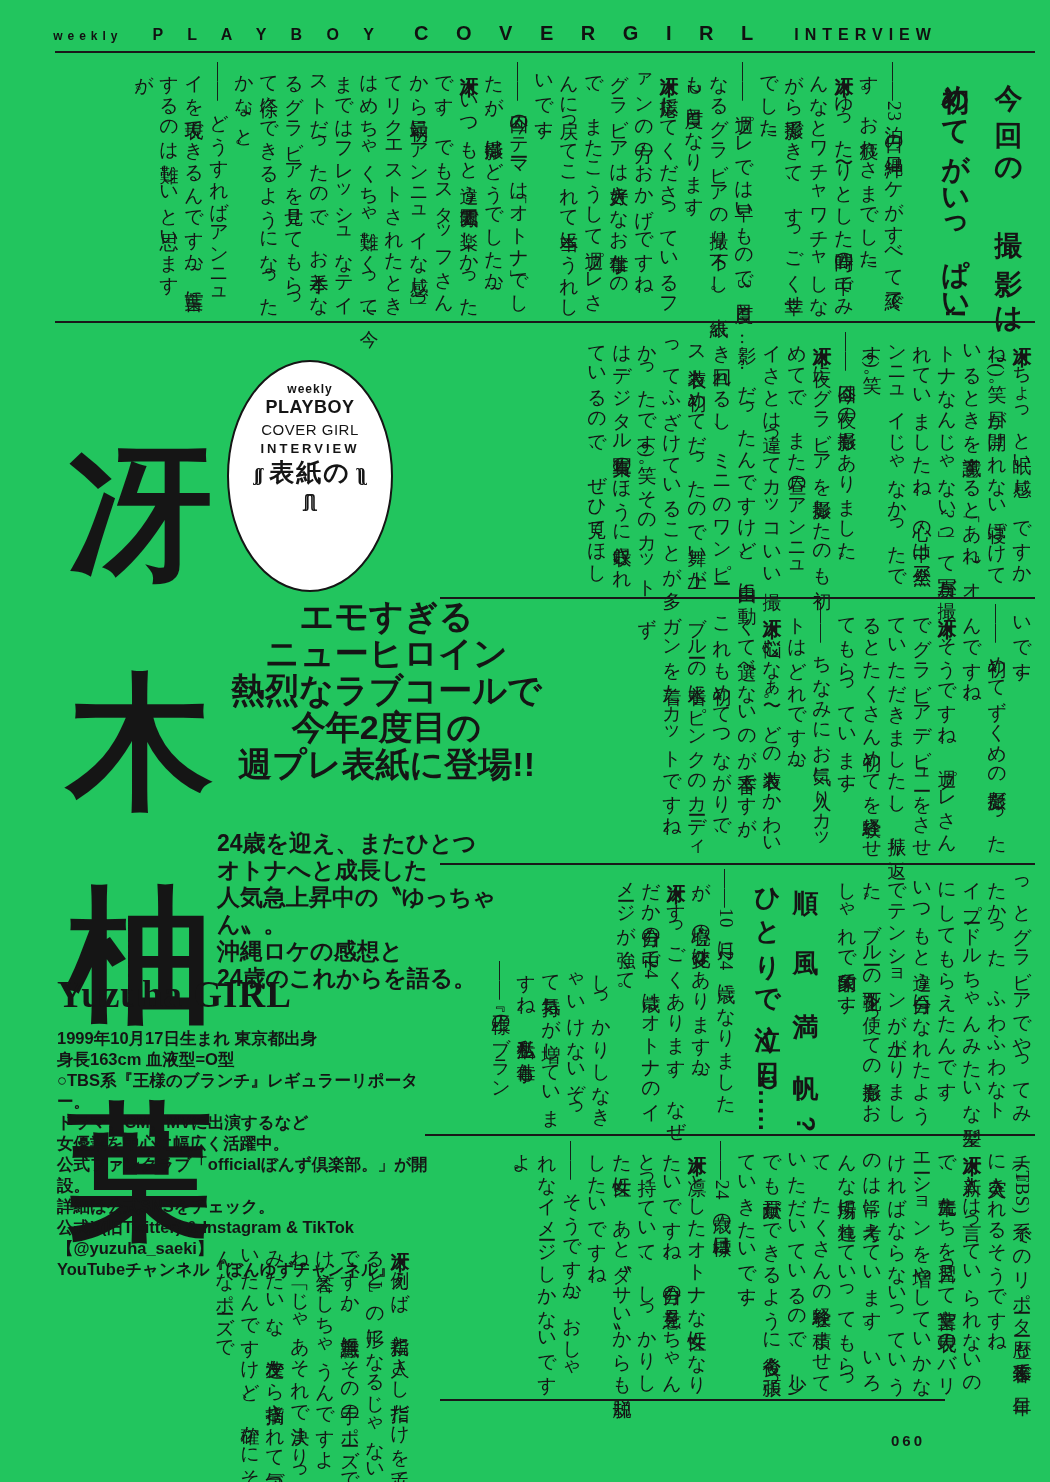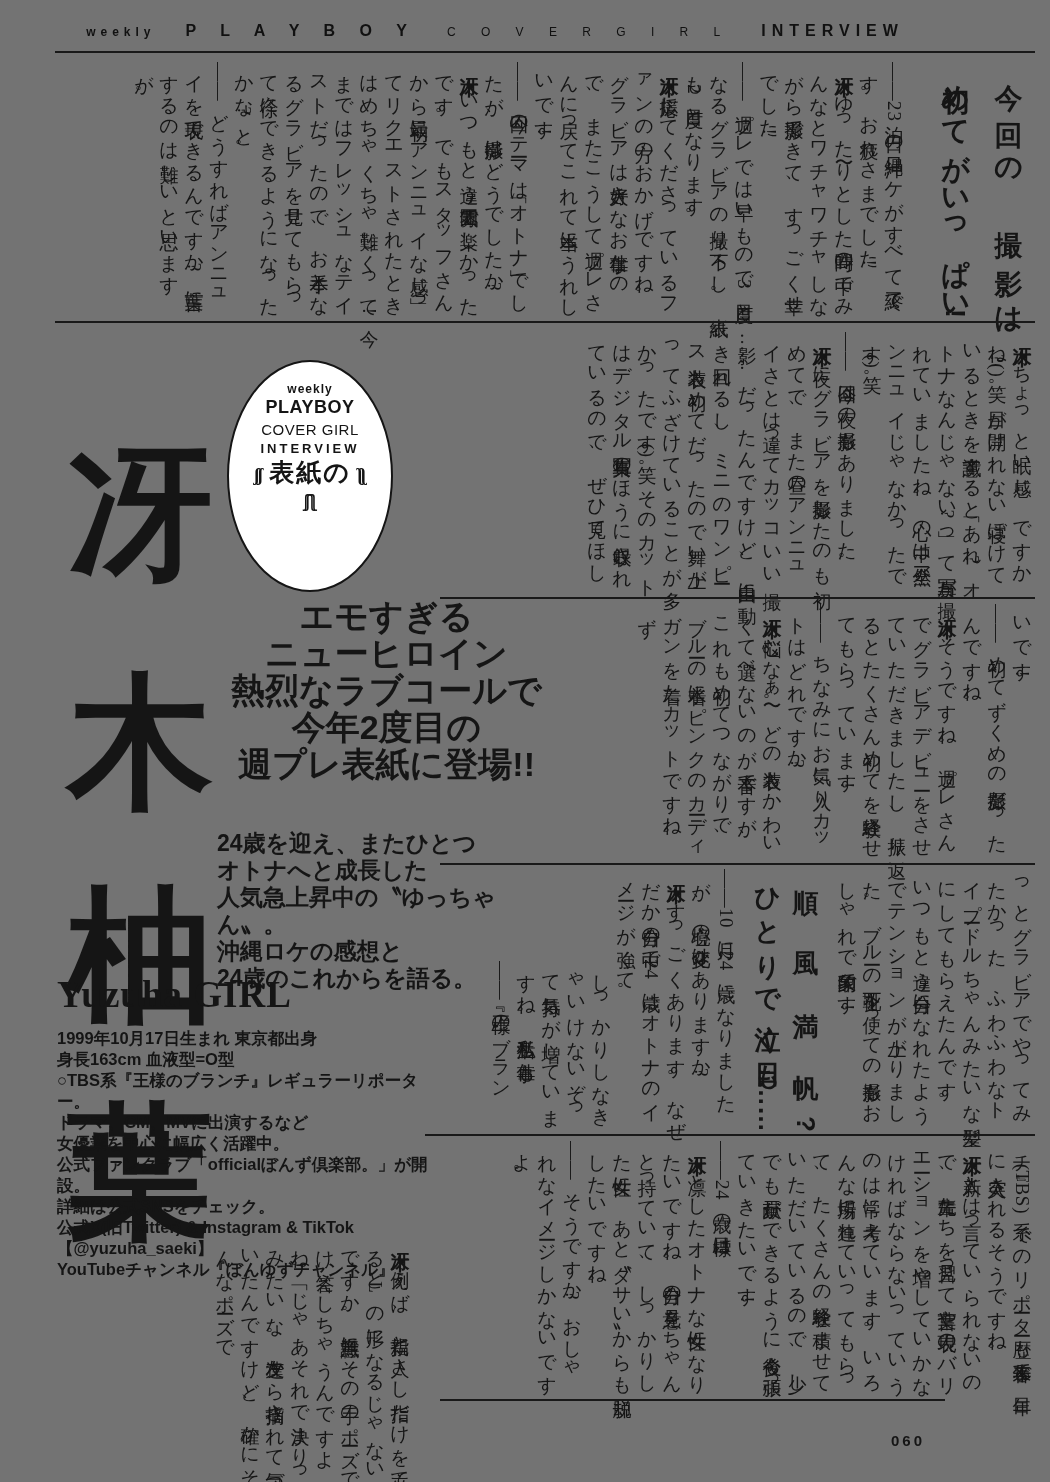--- a/index.html
+++ b/index.html
@@ -1,26 +1,26 @@
 <!DOCTYPE html>
 <html lang="ja"><head>
 <meta charset="utf-8">
 <style>
   html,body{margin:0;padding:0;background:#e8e8e8;}
-  .page{position:relative;width:1050px;height:1482px;background:#737373;color:#151515;overflow:hidden;
+  .page{position:relative;width:1050px;height:1482px;background:#22c55e;color:#151515;overflow:hidden;
         font-family:"Liberation Serif","DejaVu Serif",serif;}
   .sans{font-family:"Liberation Sans","DejaVu Sans",sans-serif;}
 
   
   .masthead{position:absolute;top:22px;left:0;width:100%;display:flex;justify-content:center;
             align-items:baseline;gap:30px;transform:translateX(-30px);
             font-family:"Liberation Sans","DejaVu Sans",sans-serif;color:#111;}
   .masthead .m-weekly{font-size:12px;font-weight:700;letter-spacing:5px;}
   .masthead .m-playboy{font-size:16px;font-weight:700;letter-spacing:10px;}
-  .masthead .m-cover{font-size:12px;font-weight:400;letter-spacing:11px;}
+  .masthead .m-cover{font-size:20px;font-weight:700;letter-spacing:11px;}
   .masthead .m-interview{font-size:16px;font-weight:900;letter-spacing:6px;}
   .rule{position:absolute;background:#191919;height:2px;}
 
   
   .vsec{position:absolute;writing-mode:vertical-rl;text-orientation:mixed;}
   .vflow{display:block;}
   p.para{margin:0;padding:0;font-size:19px;line-height:25px;letter-spacing:0.5px;}
   p.para .spk{font-family:"Liberation Sans","DejaVu Sans",sans-serif;font-weight:900;}
   .top-sec p.para{line-height:25px;}
 

